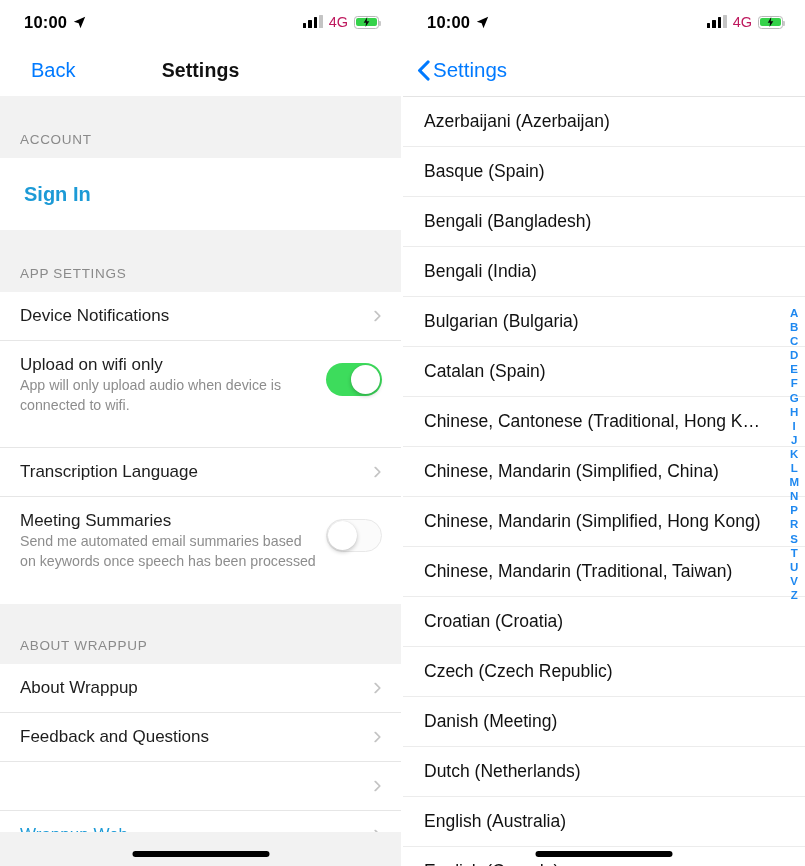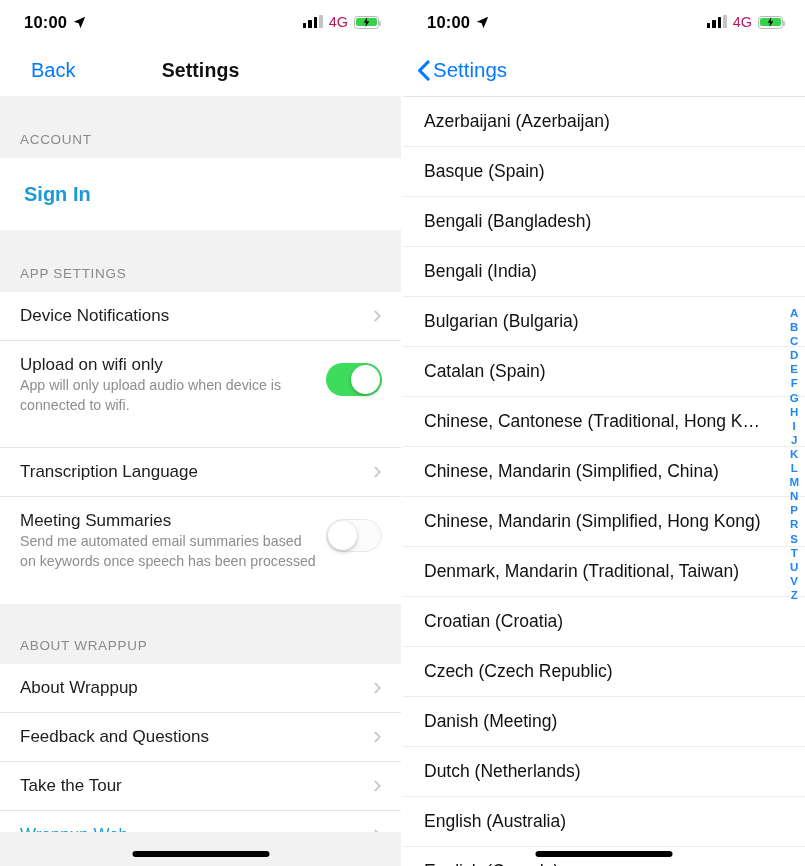--- a/index.html
+++ b/index.html
@@ -214,21 +214,20 @@
         </div>
 
         <div class="row row-simple">
           <span class="row-title">Feedback and Questions</span>
           <svg class="chevron" viewBox="0 0 12 12">
             <path class="chev-path" d="M3.5 1 L8.5 6 L3.5 11"></path>
           </svg>
         </div>
 
         <div class="row row-simple">
-          <span class="row-title">Take the Tour</span>
           <svg class="chevron" viewBox="0 0 12 12">
             <path class="chev-path" d="M3.5 1 L8.5 6 L3.5 11"></path>
           </svg>
         </div>
 
         <div class="row row-simple">
           <span class="row-title link">Wrappup Web</span>
           <svg class="chevron" viewBox="0 0 12 12">
             <path class="chev-path" d="M3.5 1 L8.5 6 L3.5 11"></path>
           </svg>
@@ -298,21 +297,21 @@
         <div class="lang-row">
           <span>Chinese, Cantonese (Traditional, Hong Kong)</span>
         </div>
         <div class="lang-row">
           <span>Chinese, Mandarin (Simplified, China)</span>
         </div>
         <div class="lang-row">
           <span>Chinese, Mandarin (Simplified, Hong Kong)</span>
         </div>
         <div class="lang-row">
-          <span>Denmark, Mandarin (Traditional, Taiwan)</span>
+          <span>Chinese, Mandarin (Traditional, Taiwan)</span>
         </div>
         <div class="lang-row">
           <span>Croatian (Croatia)</span>
         </div>
         <div class="lang-row">
           <span>Czech (Czech Republic)</span>
         </div>
         <div class="lang-row">
           <span>Danish (Meeting)</span>
         </div>

